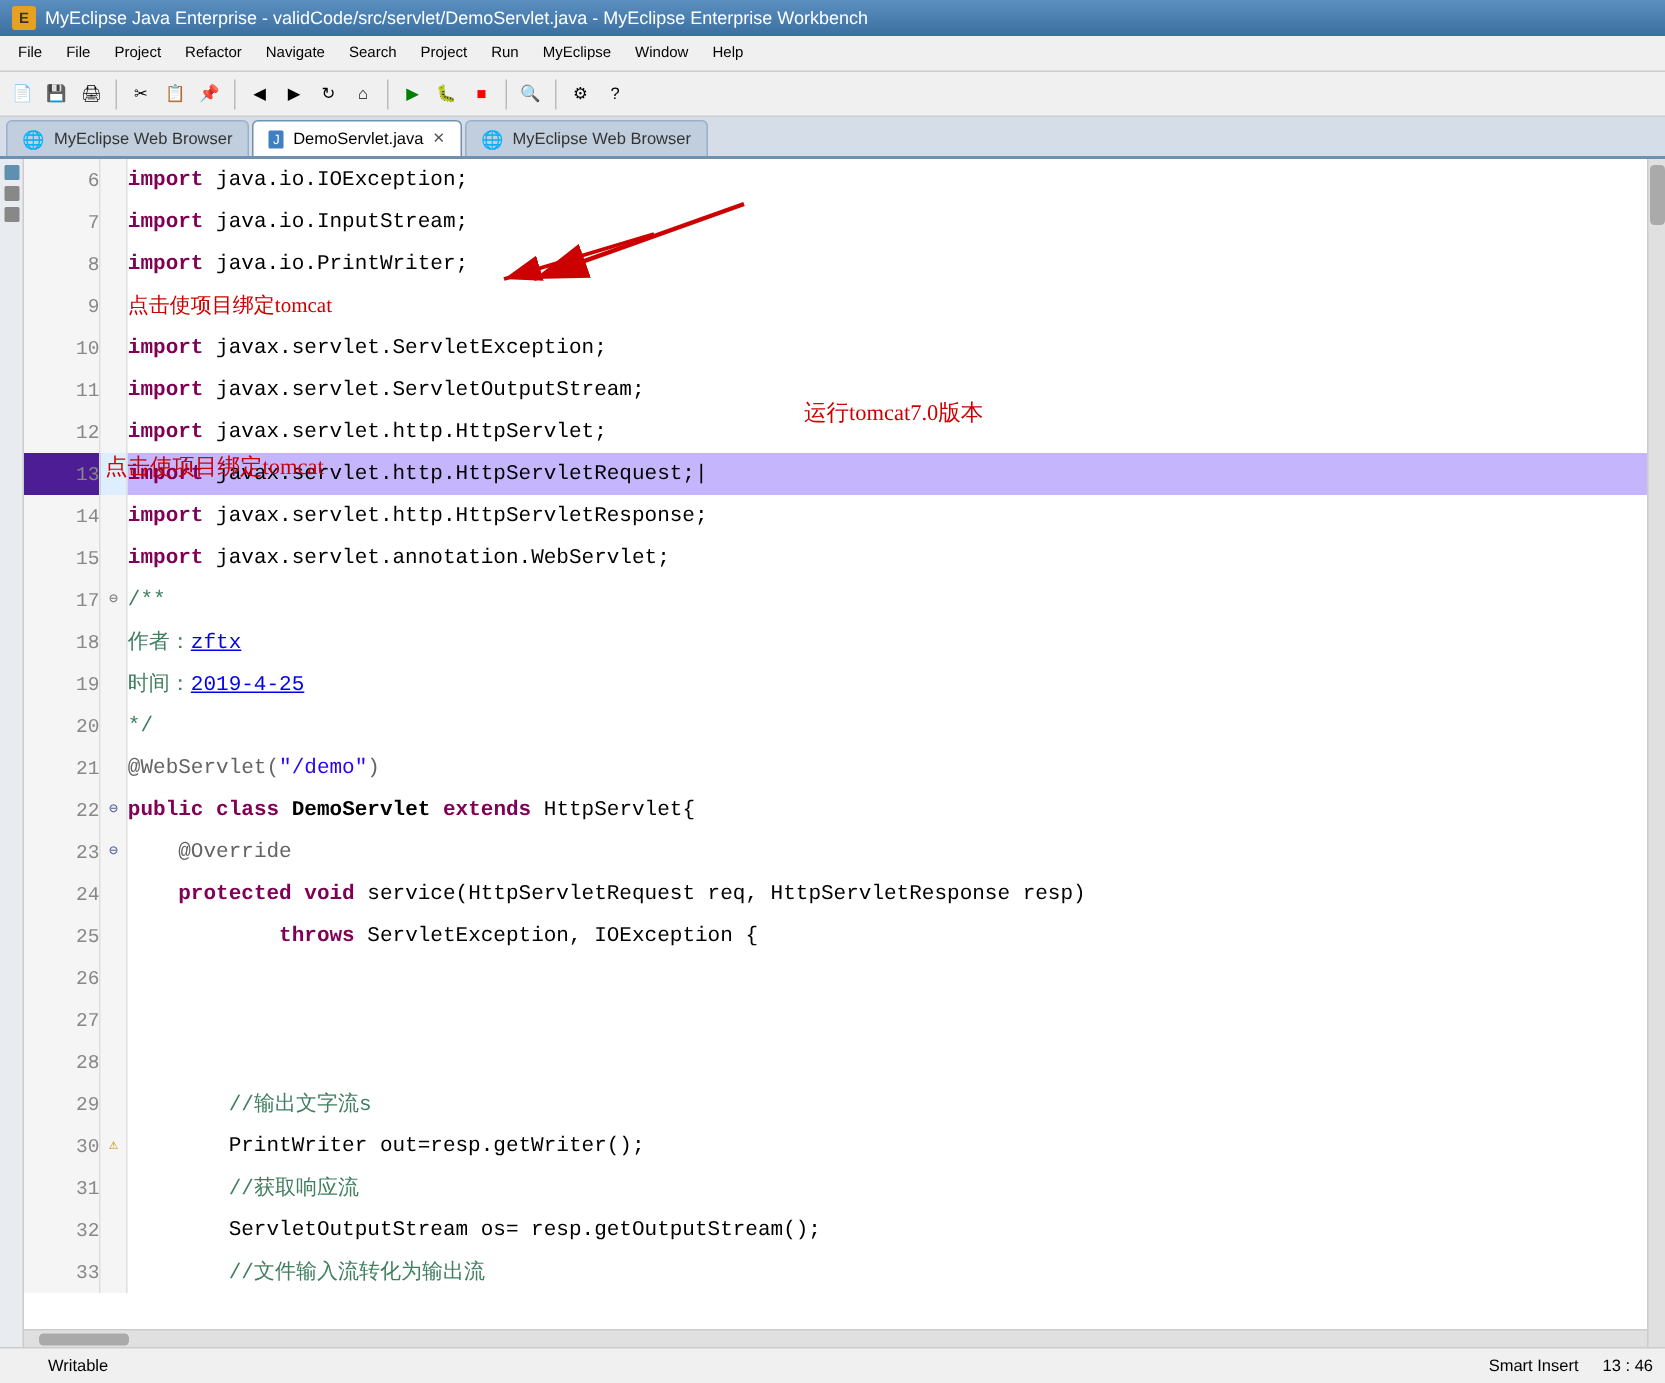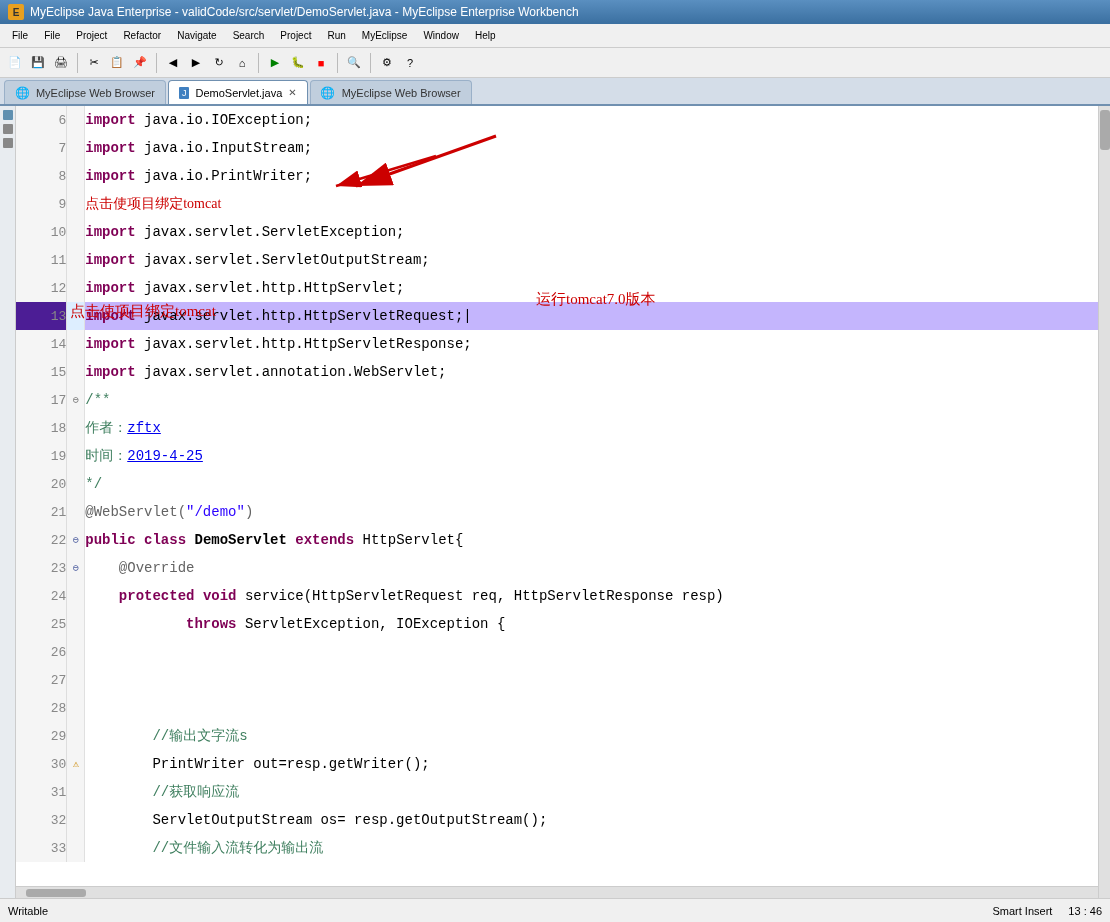--- a/index.html
+++ b/index.html
@@ -164,21 +164,21 @@
       background: #f0f0f0;
       border-top: 1px solid #ccc;
       padding: 2px 8px;
       display: flex;
       align-items: center;
       justify-content: space-between;
       height: 24px;
       font-family: Arial, sans-serif;
       font-size: 11px;
     }
-    .status-left { display: flex; gap: 12px; }
+    .status-left { display: flex; gap: 12px; margin-left: 24px; }
     .status-right { display: flex; gap: 16px; }
 
     
     .arrow-svg {
       position: absolute;
       pointer-events: none;
     }
 
     .scrollbar-v {
       width: 12px;
@@ -543,21 +543,21 @@
         <marker id="arrowhead" markerWidth="10" markerHeight="7" refX="10" refY="3.5" orient="auto">
           <polygon points="0 0, 10 3.5, 0 7" fill="#cc0000"></polygon>
         </marker>
       </defs>
 
       <line x1="420" y1="50" x2="320" y2="80" stroke="#cc0000" stroke-width="2.5" marker-end="url(#arrowhead)"></line>
     </svg>
 
     <div style="position:absolute; top:196px; left:54px; color:#cc0000; font-family:'SimSun',serif; font-size:15px; pointer-events:none;">点击使项目绑定tomcat</div>
 
-    <div style="position:absolute; top:184px; left:520px; color:#cc0000; font-family:'SimSun',serif; font-size:15px; pointer-events:none;">运行tomcat7.0版本</div>
+    <div style="position:absolute; top:160px; left:520px; color:#cc0000; font-family:'SimSun',serif; font-size:15px; pointer-events:none;">运行tomcat7.0版本</div>
 
     <svg style="position:absolute; top:0; left:0; width:100%; height:100%; pointer-events:none; overflow:visible;">
       <defs>
         <marker id="arrowhead2" markerWidth="12" markerHeight="8" refX="12" refY="4" orient="auto">
           <polygon points="0 0, 12 4, 0 8" fill="#cc0000"></polygon>
         </marker>
       </defs>
 
       <line x1="480" y1="30" x2="340" y2="80" stroke="#cc0000" stroke-width="3" marker-end="url(#arrowhead2)"></line>
     </svg>

